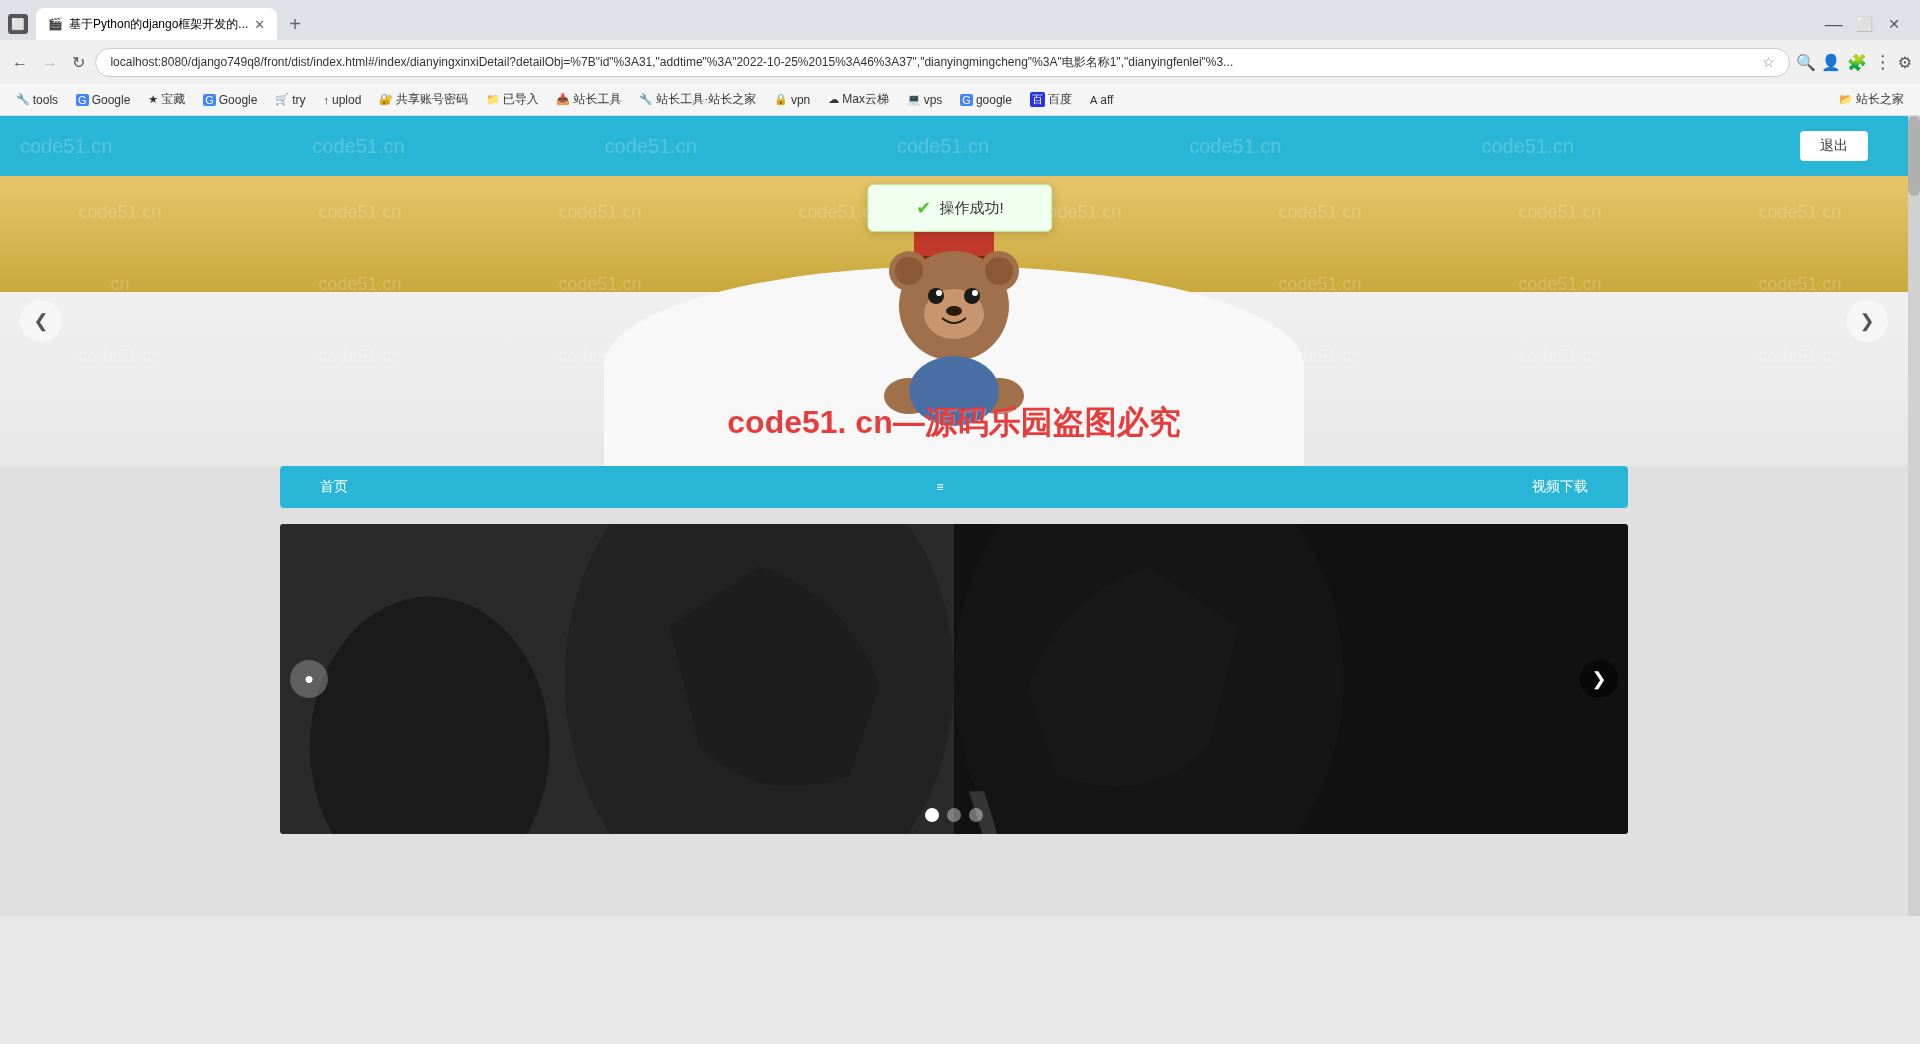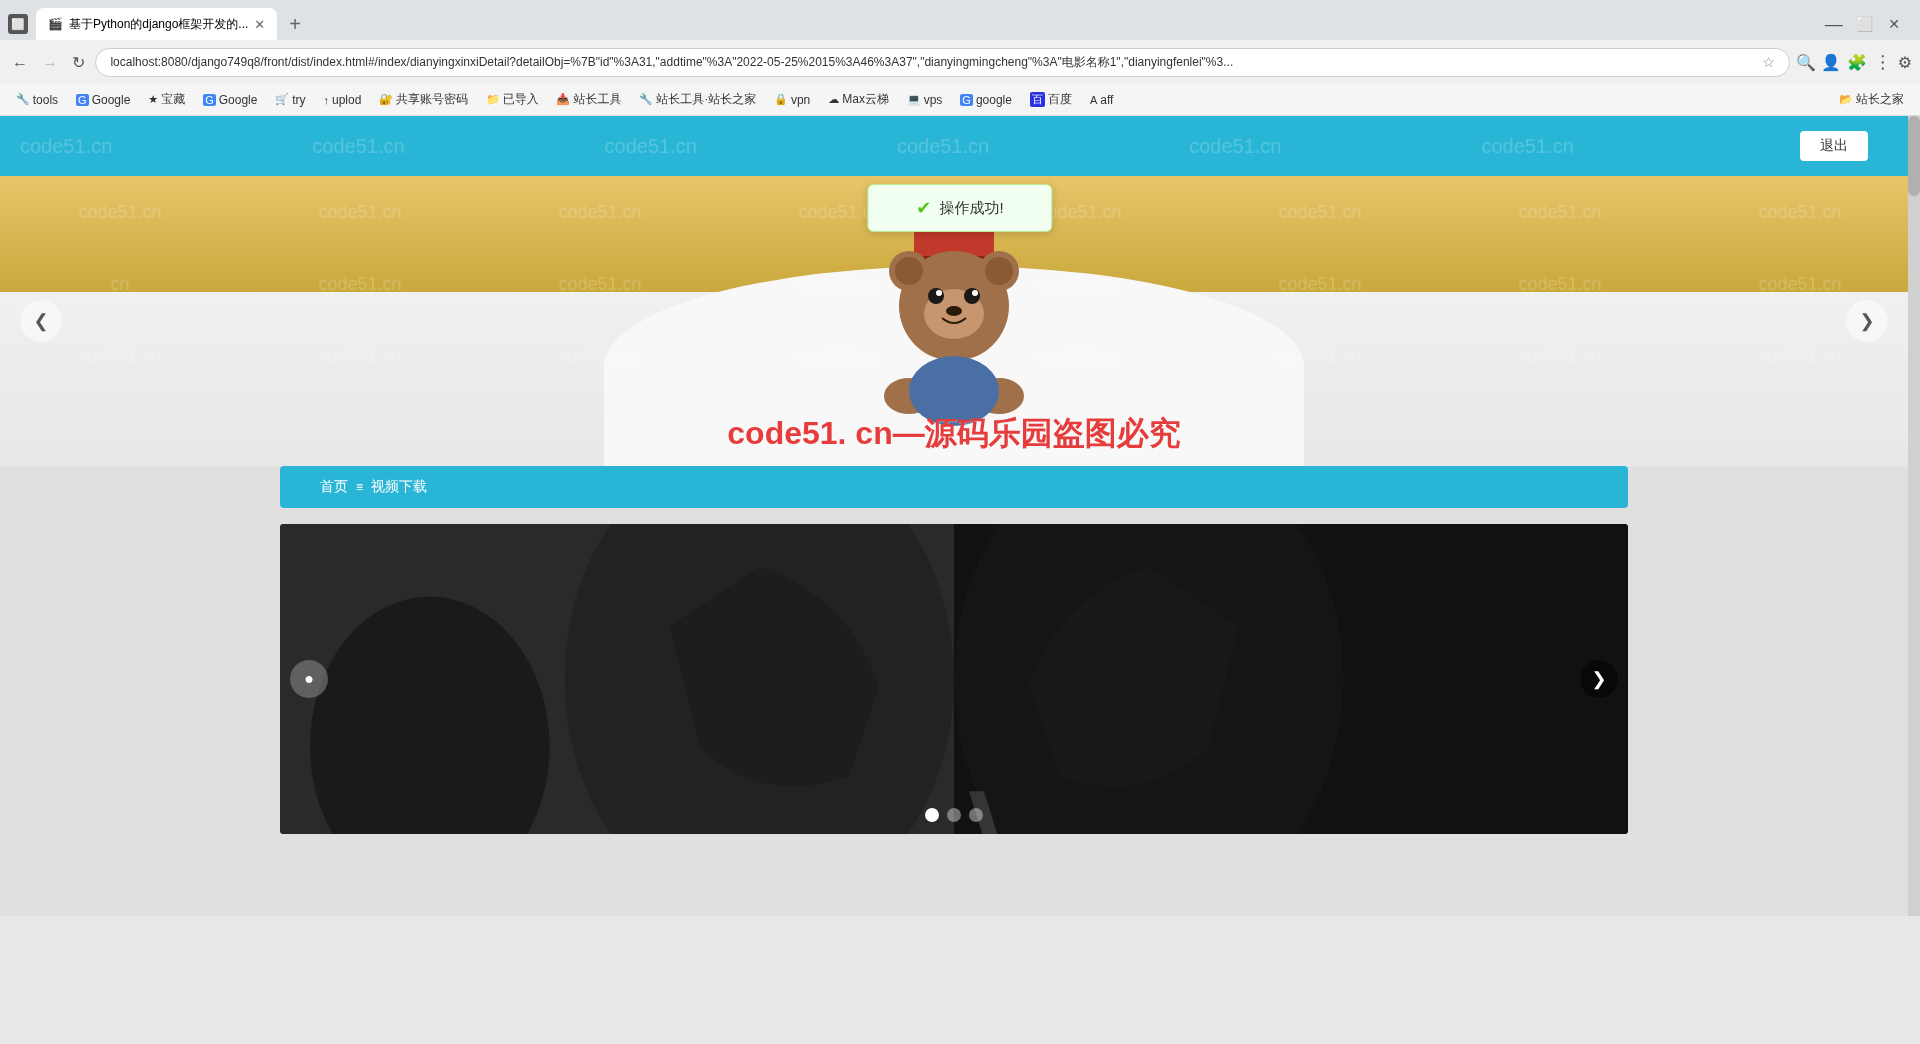--- a/index.html
+++ b/index.html
@@ -30,21 +30,21 @@
       <button style="background:none;border:none;cursor:pointer;font-size:14px;color:#555;padding:0 4px;">✕</button>
     </div>
   </div>
 
   <div style="display:flex;align-items:center;padding:5px 8px;gap:6px;background:#f0f0f0;height:44px;">
     <button style="background:none;border:none;cursor:pointer;font-size:16px;color:#555;padding:4px;">←</button>
     <button style="background:none;border:none;cursor:pointer;font-size:16px;color:#bbb;padding:4px;">→</button>
     <button style="background:none;border:none;cursor:pointer;font-size:16px;color:#555;padding:4px;">↻</button>
 
     <div style="flex:1;background:white;border:1px solid #ccc;border-radius:20px;padding:5px 14px;display:flex;align-items:center;gap:6px;">
-      <span style="flex:1;font-size:12px;color:#333;overflow:hidden;text-overflow:ellipsis;white-space:nowrap;">localhost:8080/django749q8/front/dist/index.html#/index/dianyingxinxiDetail?detailObj=%7B"id"%3A31,"addtime"%3A"2022-05-25%2015%3A46%3A37","dianyingmingcheng"%3A"电影名称1","dianyingfenlei"%3...</span>
+      <span style="flex:1;font-size:12px;color:#333;overflow:hidden;text-overflow:ellipsis;white-space:nowrap;">localhost:8080/django749q8/front/dist/index.html#/index/dianyingxinxiDetail?detailObj=%7B"id"%3A31,"addtime"%3A"2022-10-25%2015%3A46%3A37","dianyingmingcheng"%3A"电影名称1","dianyingfenlei"%3...</span>
       <span style="color:#888;font-size:14px;">☆</span>
     </div>
 
     <div style="display:flex;gap:6px;align-items:center;">
       <span style="font-size:16px;color:#555;">🔍</span>
       <span style="font-size:16px;color:#555;">👤</span>
       <span style="font-size:16px;color:#555;">🧩</span>
       <span style="font-size:18px;color:#555;cursor:pointer;">⋮</span>
       <span style="font-size:16px;color:#555;cursor:pointer;">⚙</span>
     </div>
@@ -237,24 +237,24 @@
           </svg>
         </div>
 
         <div style="position:absolute;top:0;left:0;right:0;height:60%;background:#d4b84a;z-index:-1;"></div>
       </div>
 
       <button style="position:absolute;left:20px;top:50%;transform:translateY(-50%);background:rgba(255,255,255,0.5);border:none;border-radius:50%;width:42px;height:42px;cursor:pointer;font-size:18px;color:#555;z-index:15;display:flex;align-items:center;justify-content:center;">❮</button>
 
       <button style="position:absolute;right:20px;top:50%;transform:translateY(-50%);background:rgba(255,255,255,0.5);border:none;border-radius:50%;width:42px;height:42px;cursor:pointer;font-size:18px;color:#555;z-index:15;display:flex;align-items:center;justify-content:center;">❯</button>
 
-      <div style="position:absolute;bottom:10px;left:50%;transform:translateX(-50%);font-size:32px;color:#e63c3c;font-weight:bold;z-index:20;pointer-events:none;white-space:nowrap;text-shadow:1px 1px 0 rgba(255,255,255,0.3);">code51. cn—源码乐园盗图必究</div>
-    </div>
-
-    <div style="background:#29b6d6;padding:12px 40px;display:flex;align-items:center;gap:8px;margin:0 280px;border-radius:4px;position:relative;z-index:20;">
+      <div style="position:absolute;bottom:21px;left:50%;transform:translateX(-50%);font-size:32px;color:#e63c3c;font-weight:bold;z-index:20;pointer-events:none;white-space:nowrap;text-shadow:1px 1px 0 rgba(255,255,255,0.3);">code51. cn—源码乐园盗图必究</div>
+    </div>
+
+    <div style="background:#29b6d6;padding:12px 40px;display:flex;align-items:center;gap:8px;margin:0 280px;border-radius:4px;position:relative;z-index:20;justify-content:space-between;">
       <span style="color:white;font-size:14px;cursor:pointer;">首页</span>
       <span style="color:white;font-size:12px;">≡</span>
       <span style="color:white;font-size:14px;">视频下载</span>
     </div>
 
     <div style="margin:16px 280px 0;position:relative;">
 
       <div style="position:relative;background:#111;height:310px;overflow:hidden;border-radius:4px;">
 
         <div style="width:100%;height:100%;display:flex;align-items:stretch;">

